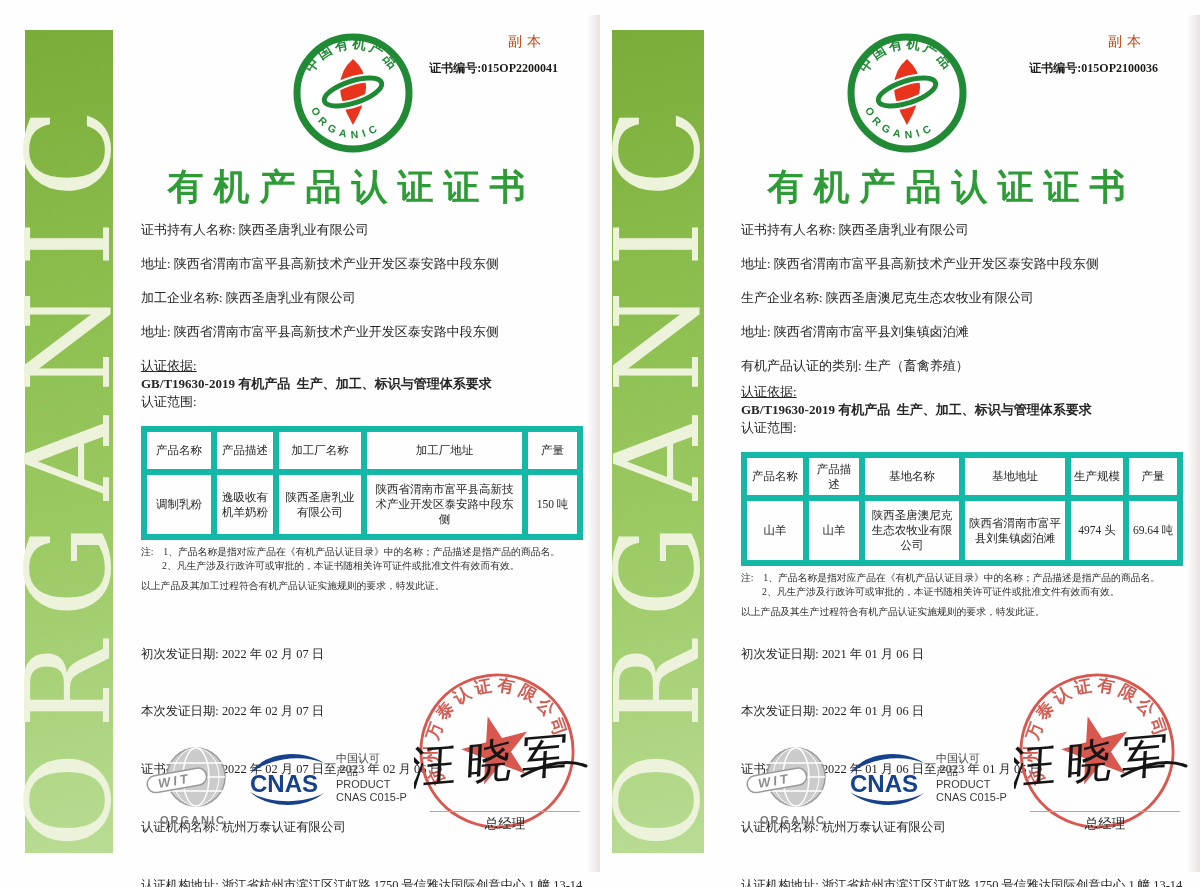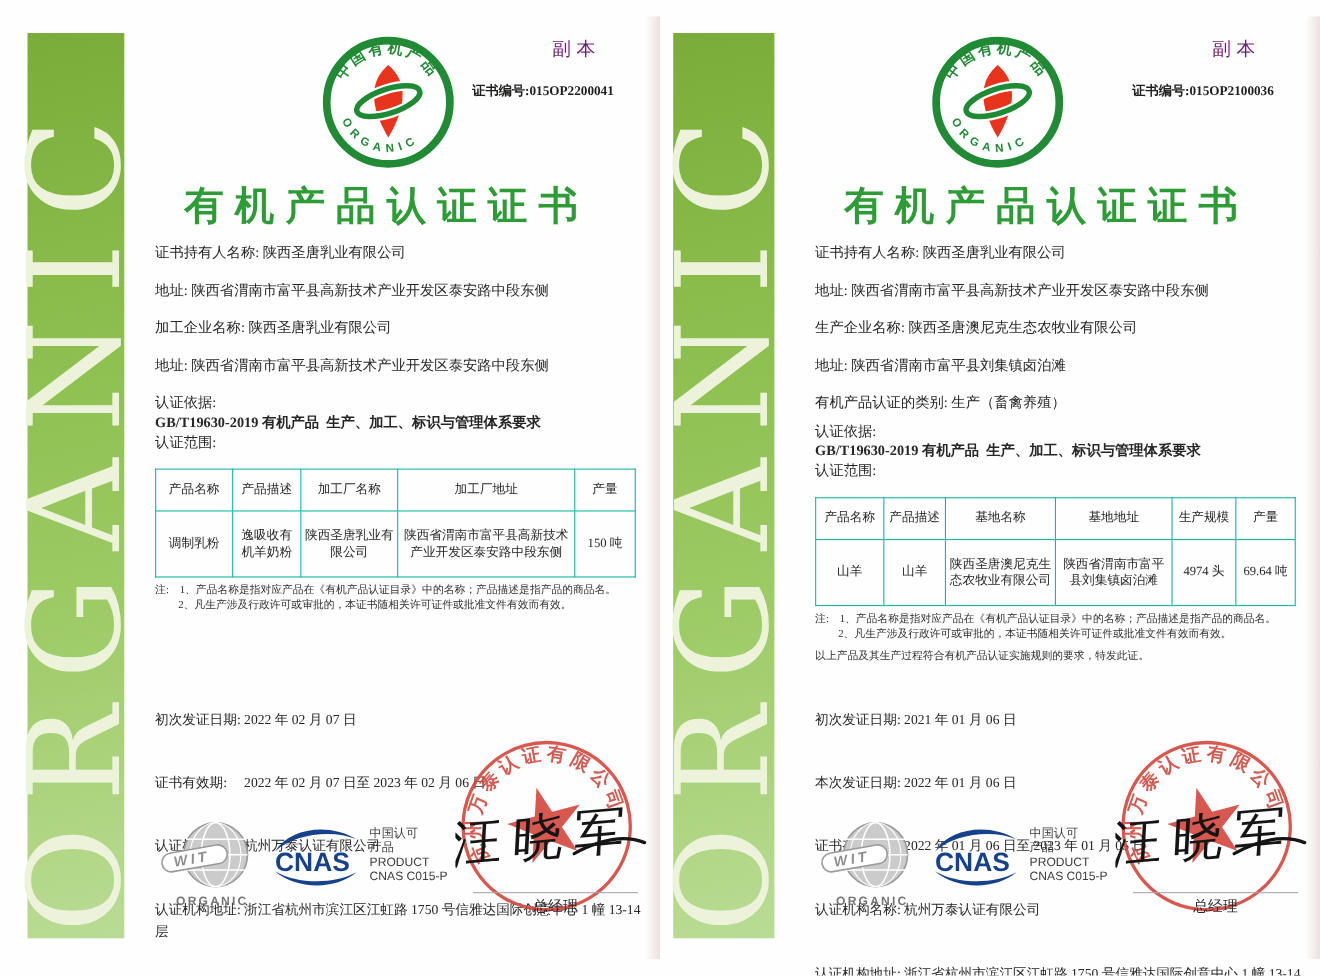--- a/index.html
+++ b/index.html
@@ -10,35 +10,35 @@
   .page-edge{position:absolute;right:0;top:15px;bottom:15px;width:13px;
         background:linear-gradient(to right,rgba(255,255,255,0),rgba(200,178,168,.38));}
   
   .banner{position:absolute;left:25px;top:30px;width:88px;height:823px;
         background:linear-gradient(168deg,#79ac38 0%,#8abd4c 30%,#9cca64 62%,#b9dc94 100%);}
   #cert1 .banner{left:12px;width:92px;}
   .banner-word{position:absolute;left:50%;top:53%;transform:translate(-50%,-50%) rotate(-90deg);
         font-family:"DejaVu Serif","Liberation Serif",serif;font-size:116px;line-height:1;
         letter-spacing:24px;color:#edf3da;white-space:nowrap;}
   
-  .copy-label{position:absolute;top:33px;right:54px;font-size:17px;letter-spacing:5px;color:#701a75;}
-  .cert-no{position:absolute;top:74px;right:42px;font-size:12px;font-weight:bold;color:#1d1d1b;}
+  .copy-label{position:absolute;top:33px;right:54px;font-size:14px;letter-spacing:5px;color:#c2410c;}
+  .cert-no{position:absolute;top:60px;right:42px;font-size:12px;font-weight:bold;color:#1d1d1b;}
   .seal{position:absolute;left:292px;top:32px;width:122px;height:122px;}
   #cert1 .seal{left:246px;}
   .title{position:absolute;left:118px;right:15px;top:163px;text-align:center;
         font-size:36px;font-weight:bold;letter-spacing:10px;color:#2e9c36;}
   
   .bodytext{position:absolute;left:141px;top:221px;width:444px;font-size:13px;line-height:17px;}
   .bl{margin-bottom:17px;white-space:pre-wrap;}
   .bl-cat{margin-bottom:9px;}
-  .bl-basis-label{margin-bottom:1px;}
+  .bl-basis-label{margin-bottom:1px;text-decoration:underline;}
   .bl-basis{margin-bottom:1px;font-weight:bold;}
   .bl-scope{margin-bottom:16px;}
   table.scope{border-collapse:collapse;table-layout:fixed;width:436px;}
-  table.scope th,table.scope td{border:1px solid #14b8a6;font-size:11.5px;font-weight:normal;
+  table.scope th,table.scope td{border:6px solid #14b8a6;font-size:11.5px;font-weight:normal;
         text-align:center;vertical-align:middle;padding:2px 3px;line-height:15px;}
   table.scope th{height:33px;}
   table.scope td{height:55px;}
   .notes{margin-top:5px;font-size:9.8px;line-height:13.5px;color:#2e2e2c;}
   .note-2{padding-left:21px;}
   .note-3{margin-top:7px;}
   
   .dates{position:absolute;left:141px;top:606px;width:456px;font-size:12.4px;
         line-height:19.3px;white-space:pre-wrap;}
   
@@ -118,25 +118,27 @@
           <td>陕西圣唐乳业有限公司</td>
           <td>陕西省渭南市富平县高新技术产业开发区泰安路中段东侧</td>
           <td>150 吨</td>
         </tr>
       </tbody>
         </table>
 
       <div class="notes">
         <div class="note-1">注:　1、产品名称是指对应产品在《有机产品认证目录》中的名称；产品描述是指产品的商品名。</div>
         <div class="note-2">2、凡生产涉及行政许可或审批的，本证书随相关许可证件或批准文件有效而有效。</div>
+        <div class="note-3">以上产品及其加工过程符合有机产品认证实施规则的要求，特发此证。</div>
       </div>
     </div>
 
     <div class="dates">
       <div>初次发证日期: 2022 年 02 月 07 日</div>
+      <div>本次发证日期: 2022 年 02 月 07 日</div>
       <div>证书有效期:　 2022 年 02 月 07 日至 2023 年 02 月 06 日</div>
       <div>认证机构名称: 杭州万泰认证有限公司</div>
       <div>认证机构地址: 浙江省杭州市滨江区江虹路 1750 号信雅达国际创意中心 1 幢 13-14 层</div>
       
     </div>
 
     <svg class="globe" width="94" height="66" viewBox="0 0 94 66">
       <circle cx="50" cy="33" r="29" fill="#cbcbcb" stroke="#9a9a9a" stroke-width="1.5"></circle>
       <ellipse cx="50" cy="33" rx="13" ry="29" fill="none" stroke="#ffffff" stroke-width="1.4"></ellipse>
       <ellipse cx="50" cy="33" rx="23" ry="29" fill="none" stroke="#ffffff" stroke-width="1"></ellipse>

